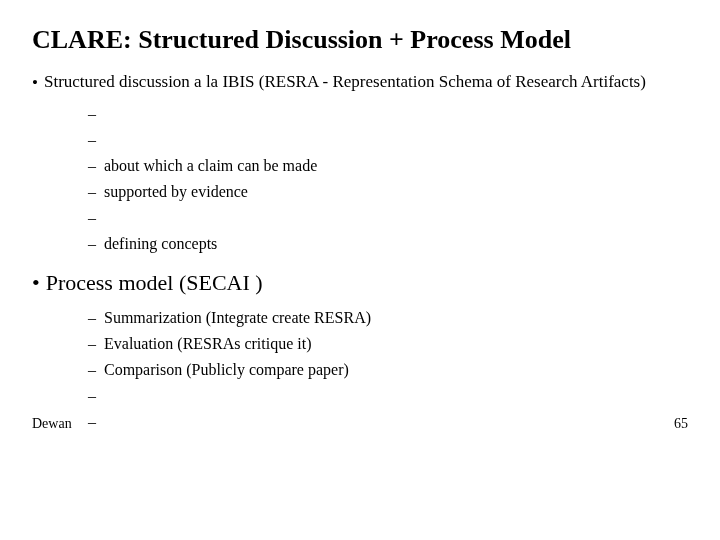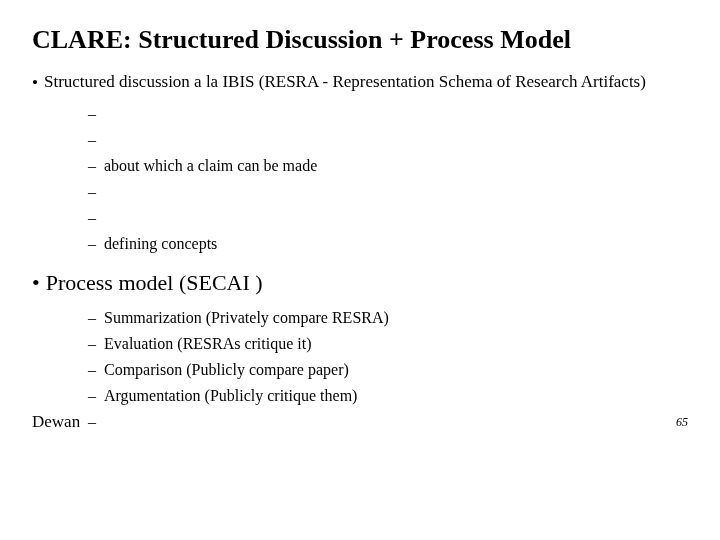--- a/index.html
+++ b/index.html
@@ -95,27 +95,26 @@
       bottom: 10px;
       left: 32px;
       right: 32px;
       display: flex;
       justify-content: space-between;
       align-items: center;
       font-size: 13px;
     }
 
     .footer-author {
-      font-size: 17px;
+      font-size: 14px;
       text-align: center;
     }
 
     .footer-page {
-      font-size: 12px;
-      font-style: italic;
+      font-size: 14px;
     }
   </style>
 </head>
 <body>
 
 <div class="slide">
 
   <div class="slide-title">CLARE: Structured Discussion + Process Model</div>
 
   <div class="bullet-main">
@@ -129,51 +128,51 @@
     </div>
     <div class="sub-item">
       <span class="dash">–</span>
     </div>
     <div class="sub-item">
       <span class="dash">–</span>
       <span>about which a claim can be made</span>
     </div>
     <div class="sub-item">
       <span class="dash">–</span>
+      <span>supported by evidence</span>
     </div>
     <div class="sub-item">
       <span class="dash">–</span>
     </div>
     <div class="sub-item">
       <span class="dash">–</span>
       <span>defining concepts</span>
     </div>
   </div>
 
   <div class="process-bullet">
     <span class="bullet-dot">•</span>
     <span class="bullet-text">Process model (SECAI )</span>
   </div>
 
   <div class="process-sub-list">
     <div class="process-sub-item">
       <span class="dash">–</span>
-      <span>Summarization (Privately compare RESRA)</span>
+      <span>Summarization (Integrate create RESRA)</span>
     </div>
     <div class="process-sub-item">
       <span class="dash">–</span>
       <span>Evaluation (RESRAs critique it)</span>
     </div>
     <div class="process-sub-item">
       <span class="dash">–</span>
       <span>Comparison (Publicly compare paper)</span>
     </div>
     <div class="process-sub-item">
       <span class="dash">–</span>
-      <span>Argumentation (Publicly critique them)</span>
     </div>
     <div class="process-sub-item">
       <span class="dash">–</span>
     </div>
   </div>
 
   <div class="footer">
     <span class="footer-author">Dewan</span>
     <span class="footer-page">65</span>
   </div>

